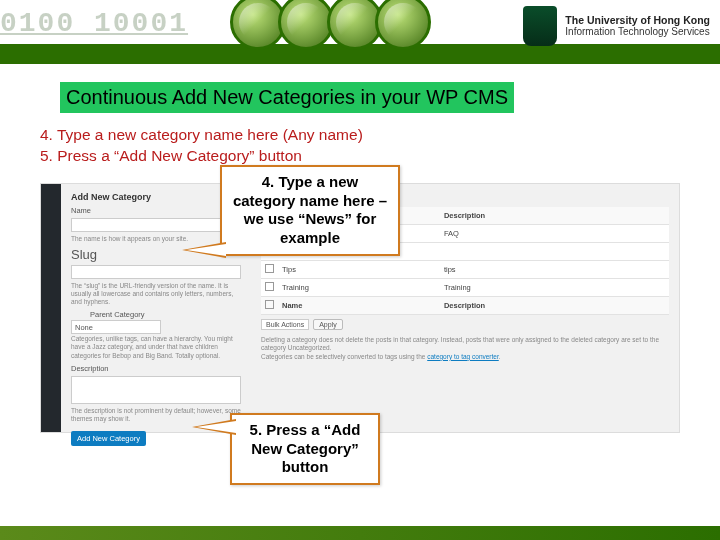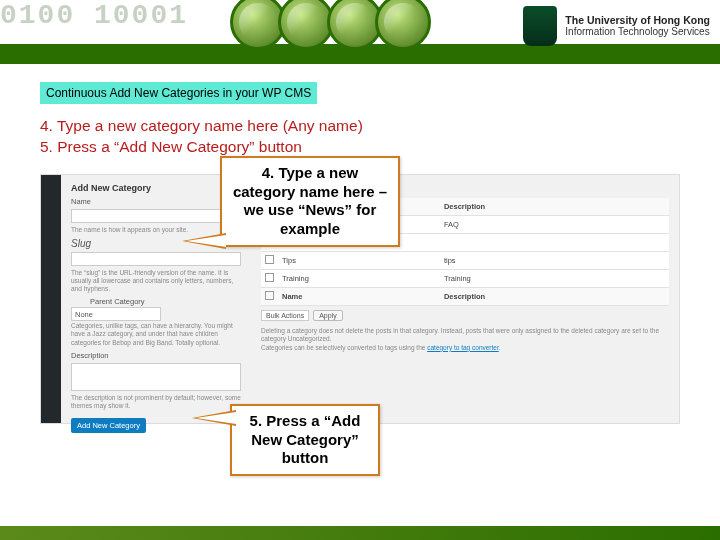--- a/index.html
+++ b/index.html
@@ -11,25 +11,26 @@
     overflow: hidden;
   }
   
   .banner {
     position: relative;
     width: 100%; height: 64px;
     background: linear-gradient(180deg, #fff 0%, #fff 100%);
     border-bottom: 20px solid #2b6e00;
   }
   .banner .digits {
-    position: absolute; left: 0; top: 0;
+    position: absolute; left: 0; top: 8px;
     font-family: "Courier New", monospace;
     font-size: 28px; font-weight: bold;
     letter-spacing: 2px;
     color: rgba(30,70,20,0.25);
+    text-decoration: underline;
   }
   .banner .circles { position: absolute; left: 230px; top: -6px; }
   .circ {
     display: inline-block; width: 56px; height: 56px;
     border-radius: 50%;
     background: radial-gradient(circle at 40% 35%, #bfe37a, #3d6d12);
     margin-right: -12px;
     border: 3px solid #2b6e00;
     overflow: hidden;
     position: relative;
@@ -47,24 +48,25 @@
     width: 34px; height: 40px;
     background: linear-gradient(180deg,#0a4d2a,#062d18);
     border-radius: 4px 4px 8px 8px;
   }
   .brand .txt { font-size: 10px; line-height: 1.2; color: #333; }
   .brand .txt .l1 { font-weight: bold; font-size: 10.5px; color: #222; }
 
   .title-wrap { padding: 18px 40px 4px; }
   .title {
     display: inline-block;
-    background: #5eead4;
+    background: #22c55e;
     padding: 4px 6px;
-    font-size: 12px;
+    font-size: 20px;
     color: #000;
+    margin-left: 20px;
   }
   .steps { padding: 8px 40px 6px; font-size: 15.5px; color: #b91c1c; line-height: 1.35; }
 
   .canvas { position: relative; height: 330px; margin: 0 40px; }
 
   
   .wp {
     position: absolute; left: 0; top: 10px;
     width: 100%; height: 250px;
     background: #f1f1f1;
@@ -210,21 +212,21 @@
 
   <div class="wp">
     <div class="wp-side"></div>
 
     <div class="wp-left">
       <h4>Add New Category</h4>
       <div style="margin-top:4px;font-size:7.5px;">Name</div>
       <div class="wp-field"></div>
       <div class="help">The name is how it appears on your site.</div>
 
-      <div style="font-size:10px;font-style:italic;">Slug</div>
+      <div style="font-size:13px;">Slug</div>
       <div class="wp-field"></div>
       <div class="help">The “slug” is the URL-friendly version of the name. It is usually all lowercase and contains only letters, numbers, and hyphens.</div>
 
       <div style="font-size:7.5px;padding-left:19px;">Parent Category</div>
       <div class="wp-select">None</div>
       <div class="help">Categories, unlike tags, can have a hierarchy. You might have a Jazz category, and under that have children categories for Bebop and Big Band. Totally optional.</div>
 
       <div style="font-size:7.5px;">Description</div>
       <div class="wp-textarea"></div>
       <div class="help">The description is not prominent by default; however, some themes may show it.</div>

